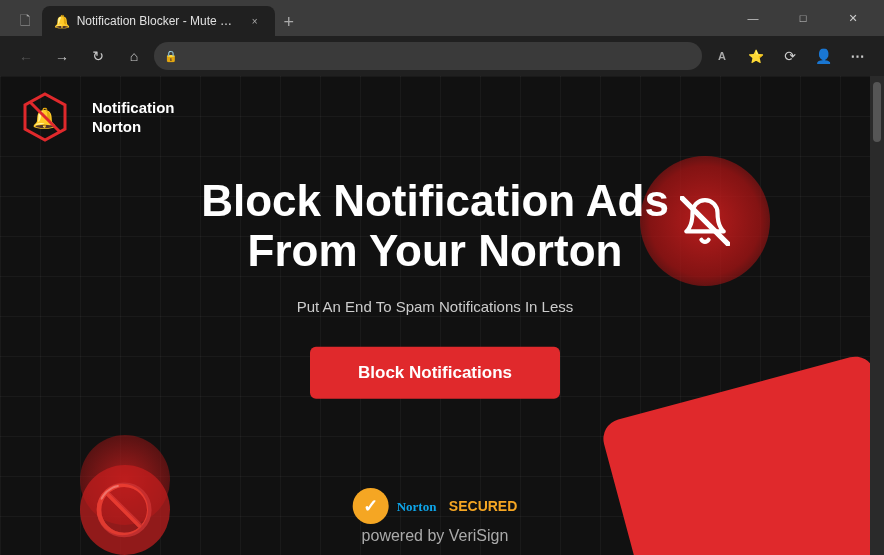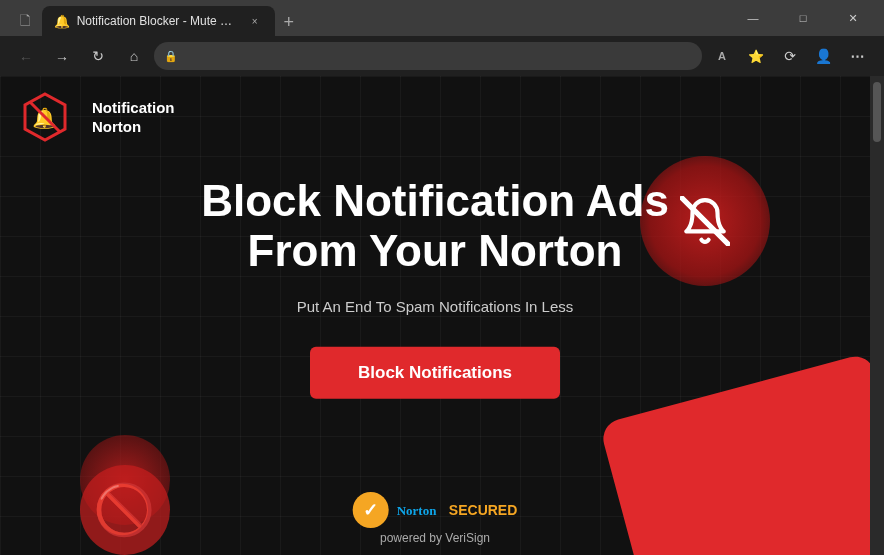--- a/index.html
+++ b/index.html
@@ -362,21 +362,21 @@
     .norton-secured {
       color: #f5a623;
       font-size: 14px;
       font-weight: bold;
       line-height: 1;
       margin-left: 8px;
     }
 
     .norton-powered {
       color: #aaa;
-      font-size: 12px;
+      font-size: 16px;
       margin-top: 3px;
     }
   </style>
 </head>
 <body>
 
 <div>
 
   <div class="title-bar">
     <div class="tab-bar">

